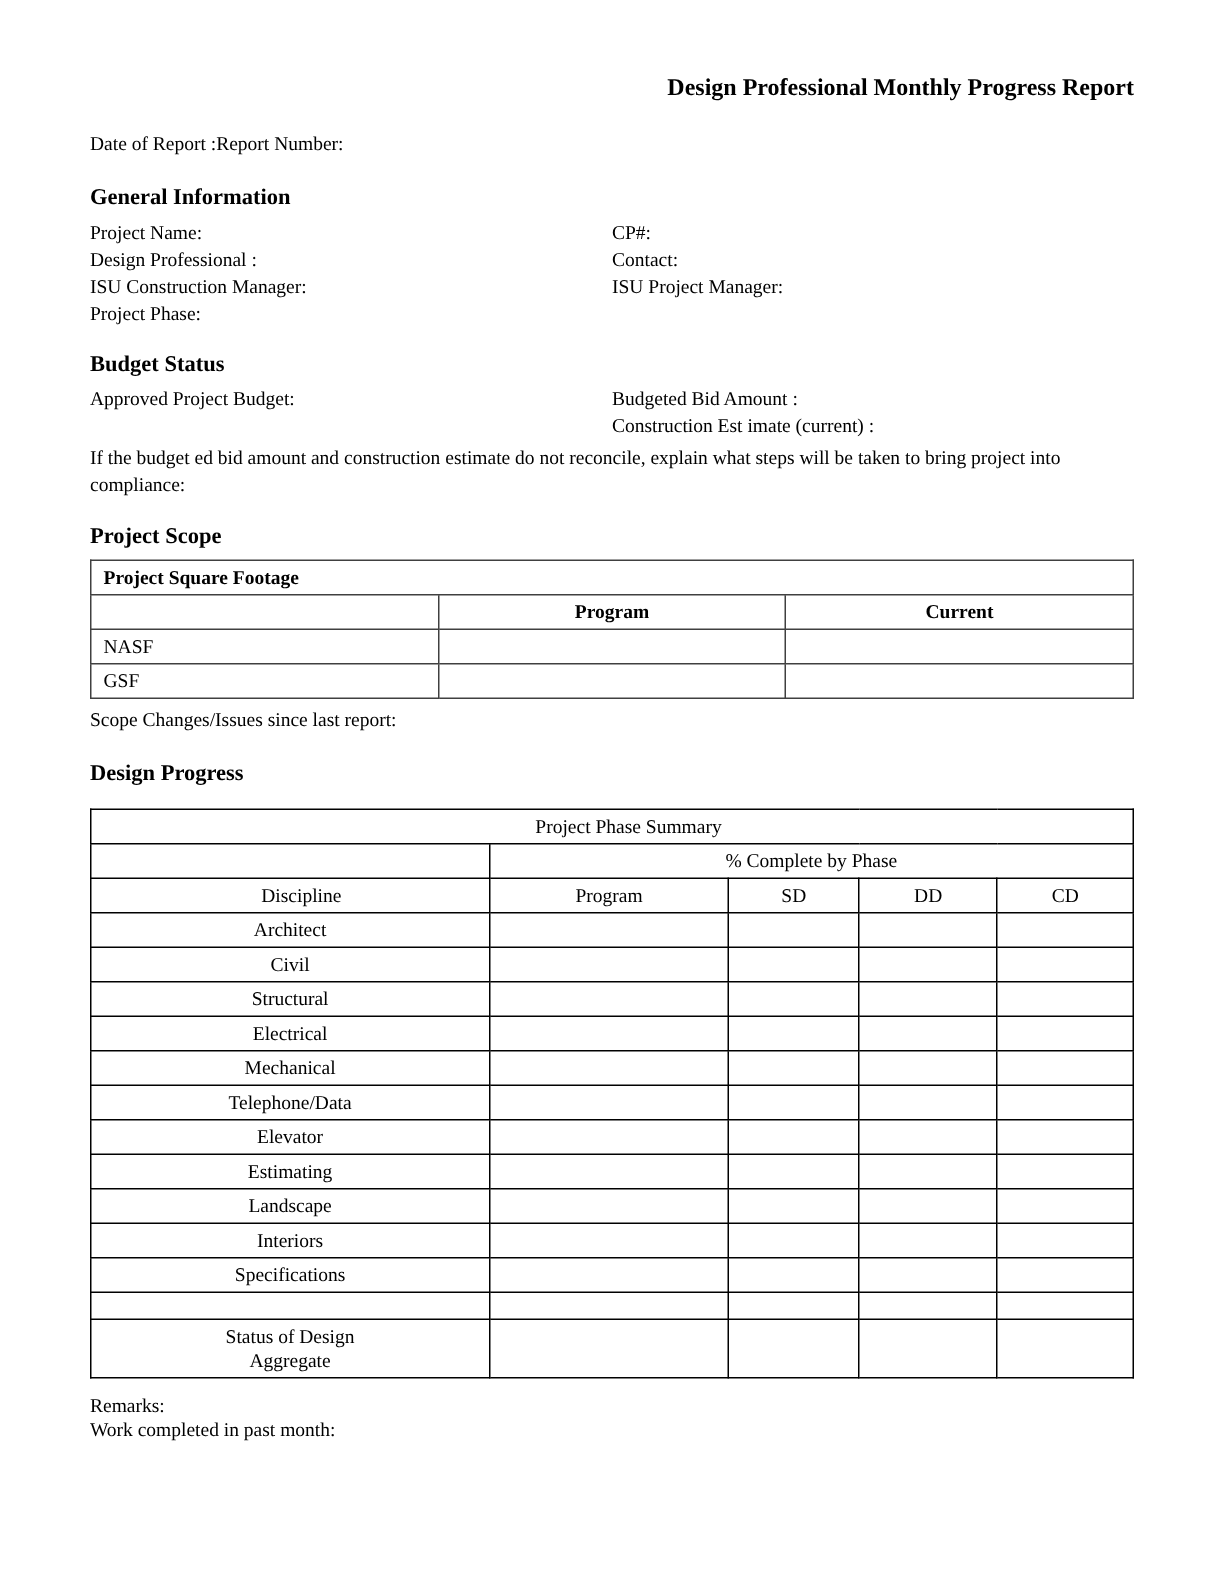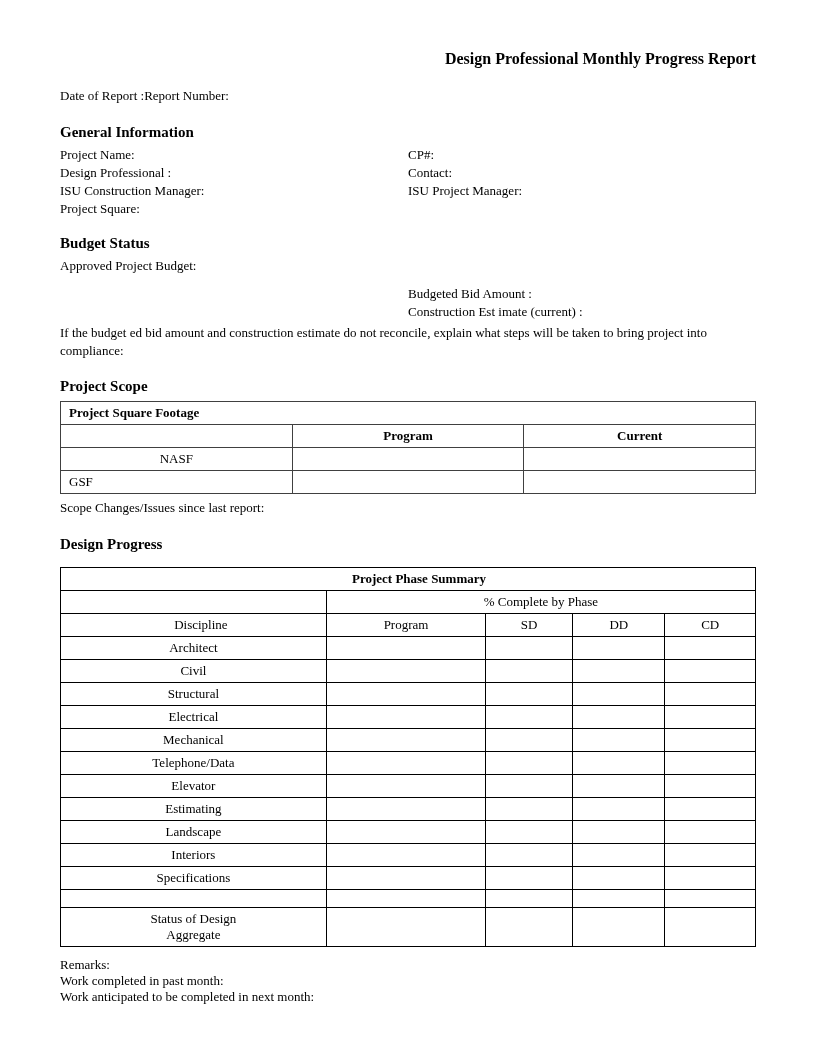--- a/index.html
+++ b/index.html
@@ -60,21 +60,20 @@
     .budget-grid {
       display: grid;
       grid-template-columns: 1fr 1fr;
       margin-bottom: 4px;
     }
 
     .budget-right {
       display: flex;
       flex-direction: column;
       gap: 2px;
-      margin-top: 28px;
     }
 
     .budget-note {
       line-height: 1.4;
       margin-top: 4px;
     }
 
     .project-scope-section {
       margin-bottom: 20px;
     }
@@ -124,21 +123,21 @@
       text-align: center;
       font-size: 13px;
     }
 
     .phase-table .discipline-col {
       text-align: center;
       padding-left: 23px;
     }
 
     .phase-table .header-main {
-      font-weight: bold;
+      font-weight: normal;
       background: #fff;
       font-size: 13px;
       padding-left: 30px;
     }
 
     .phase-table .sub-header {
       font-weight: normal;
     }
 
     .phase-table .col-header {
@@ -181,21 +180,21 @@
     <div class="info-row">
       <span>Contact:</span>
     </div>
     <div class="info-row">
       <span>ISU Construction Manager:</span>
     </div>
     <div class="info-row">
       <span>ISU Project Manager:</span>
     </div>
     <div class="info-row">
-      <span>Project Square:</span>
+      <span>Project Phase:</span>
     </div>
   </div>
 </div>
 
 <div class="budget-section">
   <div class="section-heading">Budget Status</div>
   <div class="budget-grid">
     <div>Approved Project Budget:</div>
     <div class="budget-right">
       <div>Budgeted Bid Amount  :</div>
@@ -213,21 +212,21 @@
         <th class="left-header" colspan="3">Project Square Footage</th>
       </tr>
       <tr>
         <th style="width:33%"></th>
         <th style="width:33%">Program</th>
         <th style="width:33%">Current</th>
       </tr>
     </thead>
     <tbody>
       <tr>
-        <td style="text-align:center">NASF</td>
+        <td style="text-align:left">NASF</td>
         <td></td>
         <td></td>
       </tr>
       <tr>
         <td style="text-align:left">GSF</td>
         <td></td>
         <td></td>
       </tr>
     </tbody>
   </table>
@@ -345,15 +344,14 @@
           <td></td>
           <td></td>
           <td></td>
         </tr>
       </tbody>
   </table>
 
   <div class="summary-section">
     <div class="summary-item">Remarks:</div>
     <div class="summary-item">Work completed in past month:</div>
-    <div class="summary-item">Work anticipated to be completed in next month:</div>
   </div>
 </div>
 
 </body></html>

